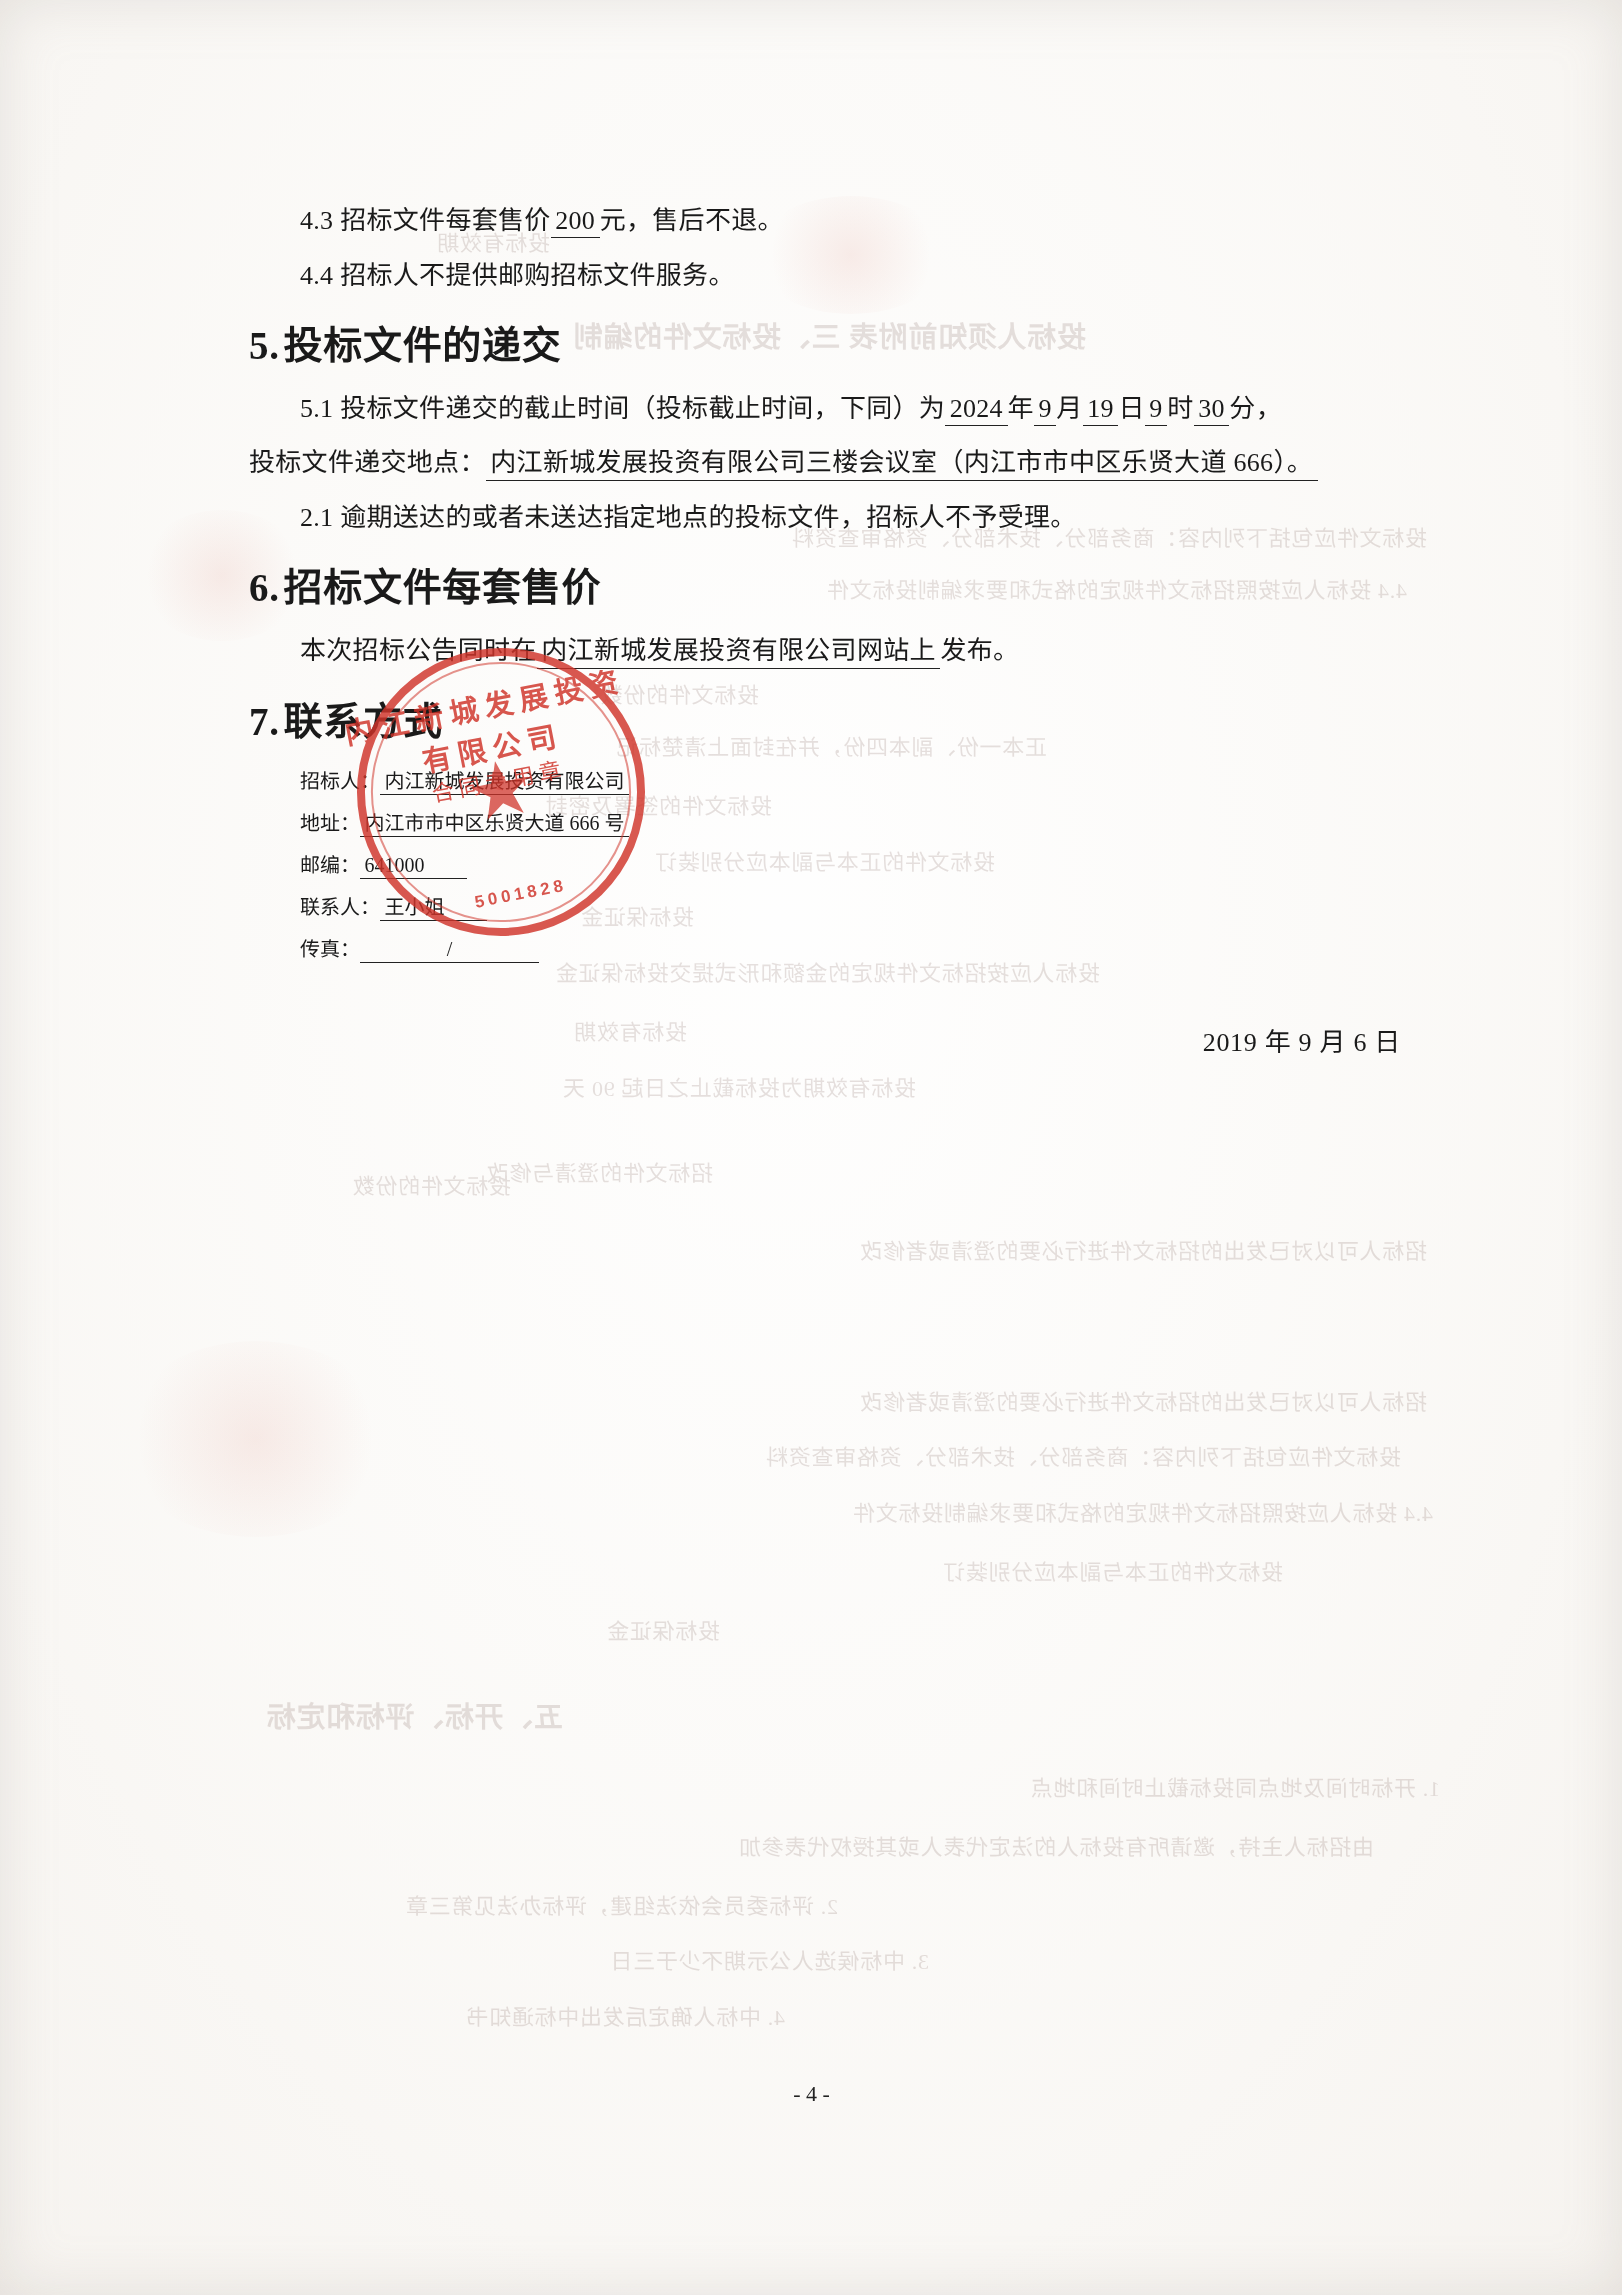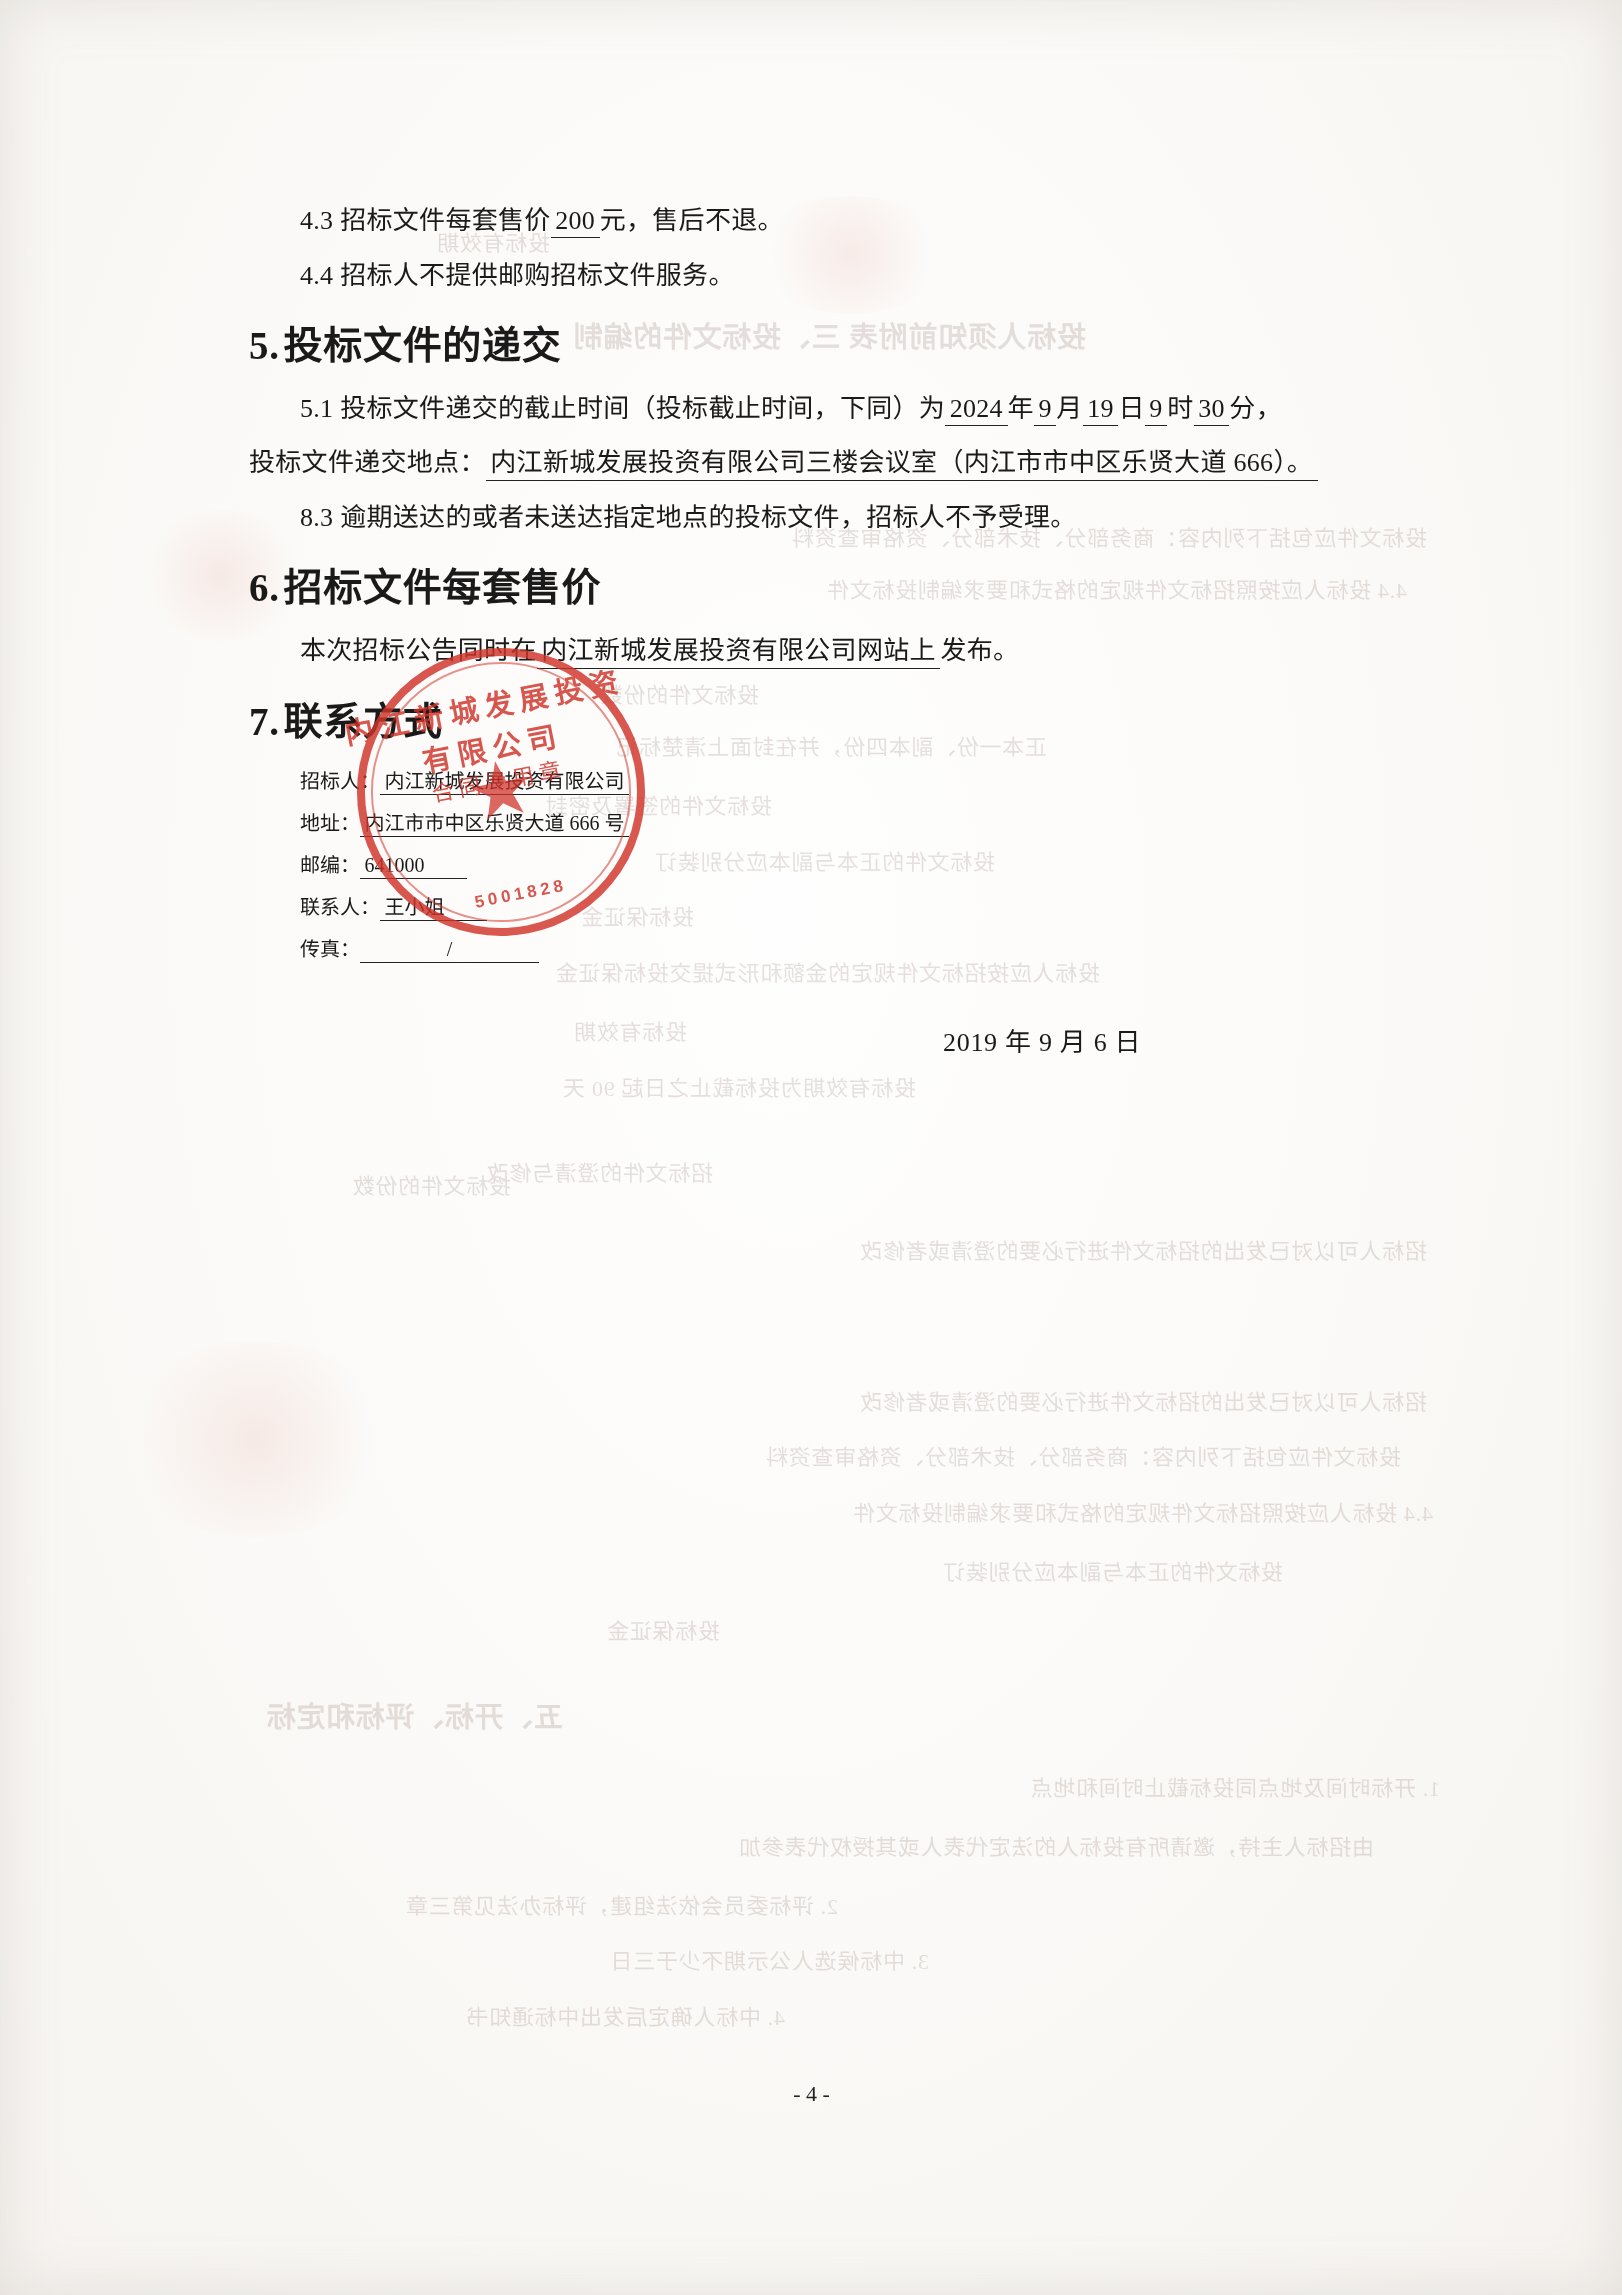--- a/index.html
+++ b/index.html
@@ -91,20 +91,21 @@
     display: inline-block;
   }
 
   
   #date-line {
     margin-top: 51px;
     padding-left: 694px;
     font-size: 26px;
     letter-spacing: 0.7px;
     white-space: nowrap;
+    text-align: right;
   }
 
   
   #page-number {
     position: absolute;
     left: 0;
     right: 0;
     top: 2081px;
     text-align: center;
     font-size: 22px;
@@ -261,21 +262,21 @@
     </h2>
 
     <p class="para indent">
       <span>5.1 投标文件递交的截止时间（投标截止时间，下同）为</span><span class="u">2024</span><span>年</span><span class="u">9</span><span>月</span><span class="u">19</span><span>日</span><span class="u">9</span><span>时</span><span class="u">30</span><span>分，</span>
     </p>
 
     <p class="para">
       <span>投标文件递交地点：</span><span class="u">内江新城发展投资有限公司三楼会议室（内江市市中区乐贤大道 666）。</span>
     </p>
 
-    <p class="para indent">8.3 逾期送达的或者未送达指定地点的投标文件，招标人不予受理。</p>
+    <p class="para indent">2.1 逾期送达的或者未送达指定地点的投标文件，招标人不予受理。</p>
 
     <h2 class="section-head">
       <span class="num">6.</span><span>招标文件每套售价</span>
     </h2>
 
     <p class="para indent">
       <span>本次招标公告同时在</span><span class="u">内江新城发展投资有限公司网站上</span><span>发布。</span>
     </p>
 
     <h2 class="section-head">

